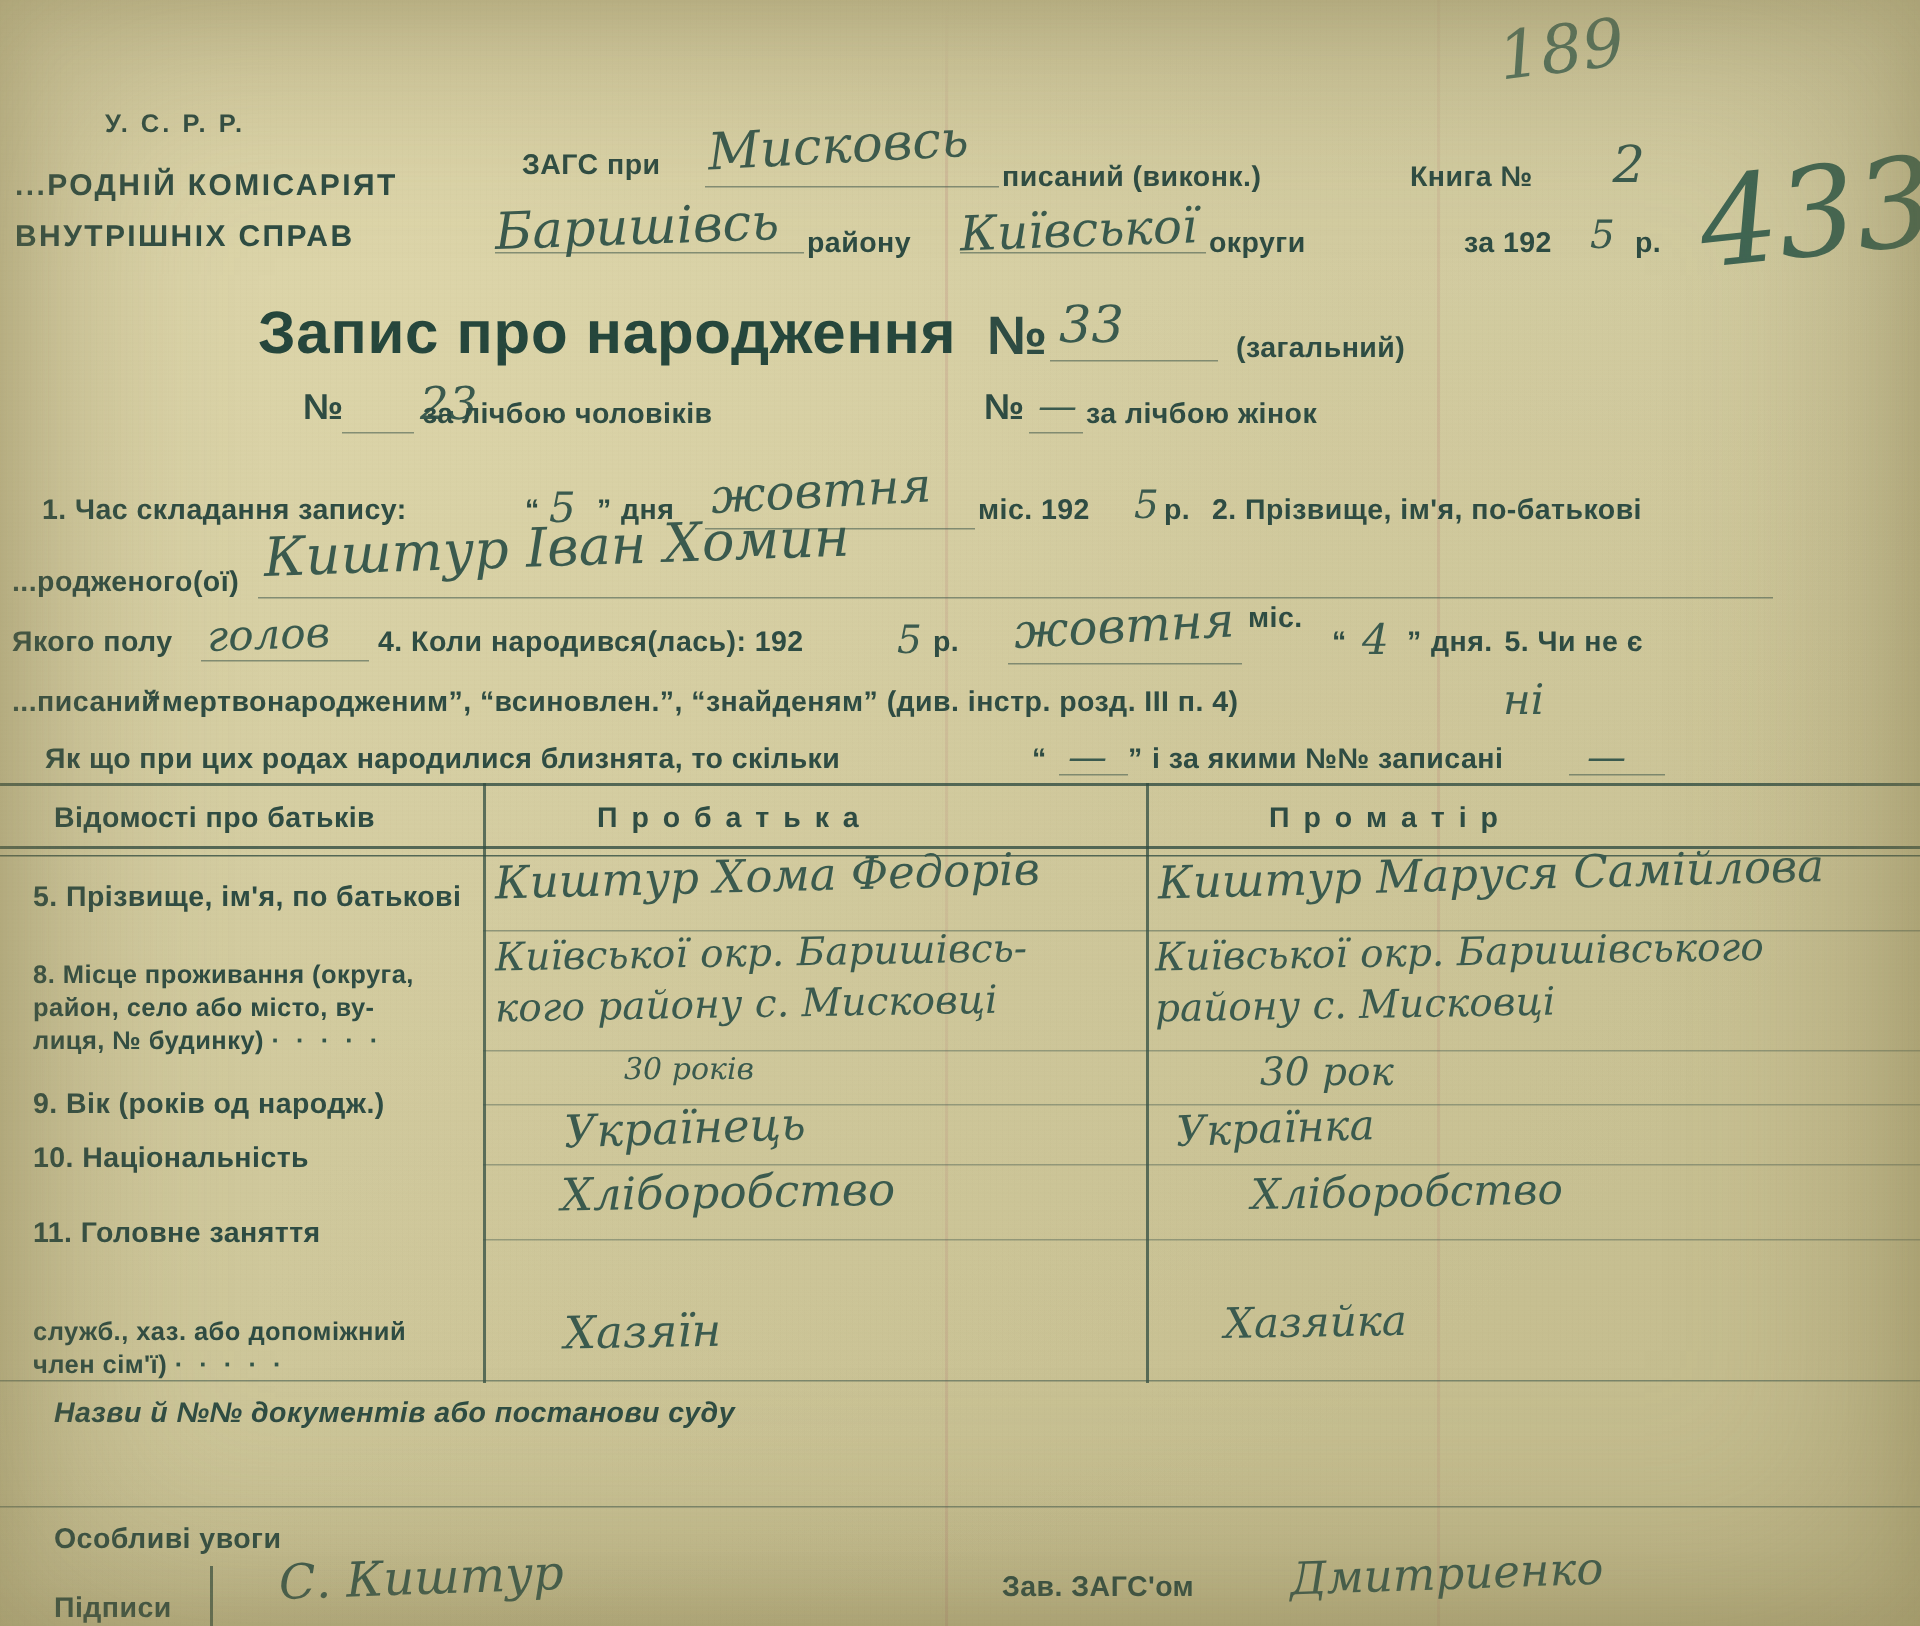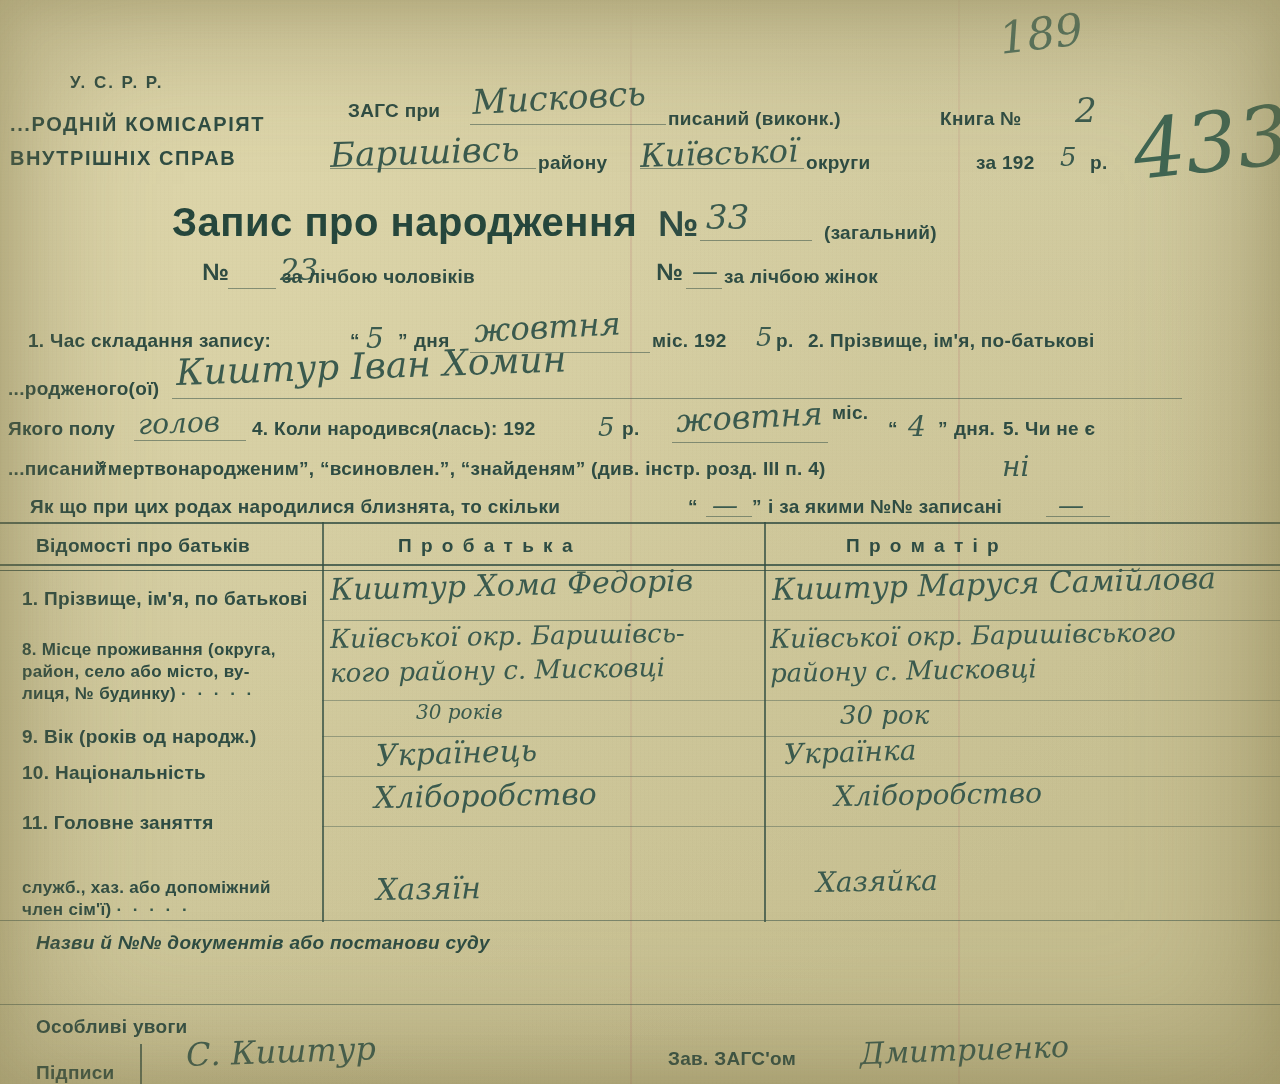--- a/index.html
+++ b/index.html
@@ -214,21 +214,21 @@
   <div class="thickrule" style="left:0px; top:564px; width:1280px; border-bottom-width:2px;"></div>
   <div class="thickrule" style="left:0px; top:570px; width:1280px; border-bottom-width:1.5px;"></div>
 
   <div class="vline" style="left:322px; top:522px; height:400px;"></div>
   <div class="vline" style="left:764px; top:522px; height:400px;"></div>
 
   <div class="print md" style="left:36px; top:535px;">Відомості про батьків</div>
   <div class="print md" style="left:398px; top:535px; letter-spacing:2px;">П р о   б а т ь к а</div>
   <div class="print md" style="left:846px; top:535px; letter-spacing:2px;">П р о   м а т і р</div>
 
-  <div class="print md" style="left:22px; top:588px;">1. Прізвище, ім'я, по батькові</div>
+  <div class="print md" style="left:22px; top:588px;">5. Прізвище, ім'я, по батькові</div>
   <div class="hand" style="left:330px; top:572px; font-size:30px; transform:rotate(-1.5deg);">Киштур Хома Федорів</div>
   <div class="hand" style="left:772px; top:572px; font-size:30px; transform:rotate(-1.5deg);">Киштур Маруся Самійлова</div>
   <div class="rule" style="left:322px; top:620px; width:958px; border-bottom-color:rgba(60,85,74,0.45);"></div>
 
   <div class="print sm" style="left:22px; top:640px;">8. Місце проживання (округа,</div>
   <div class="print sm" style="left:22px; top:662px;">район, село або місто, ву-</div>
   <div class="print sm" style="left:22px; top:684px;">лиця, № будинку) <span class="dots" style="position:static;">· · · · ·</span></div>
   <div class="hand" style="left:330px; top:624px; font-size:26px; transform:rotate(-1deg);">Київської окр. Баришівсь-</div>
   <div class="hand" style="left:330px; top:658px; font-size:26px; transform:rotate(-1deg);">кого району с. Мисковці</div>
   <div class="hand" style="left:770px; top:624px; font-size:26px; transform:rotate(-1deg);">Київської окр. Баришівського</div>

